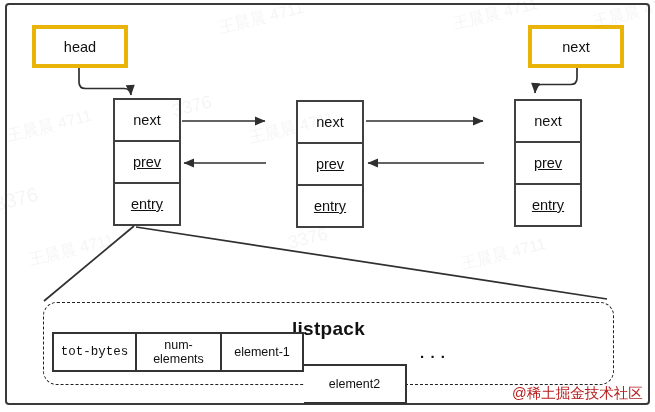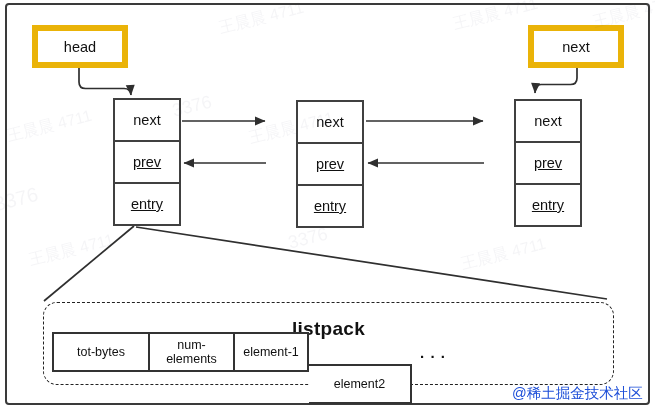--- a/index.html
+++ b/index.html
@@ -8,21 +8,21 @@
     font-family:"Liberation Sans",sans-serif;color:#111;overflow:hidden;
   }
   .frame{
     position:absolute;left:5px;top:3px;width:641px;height:398px;
     border:2px solid #3a3a3a;border-radius:4px;background:transparent;
   }
   .wires{position:absolute;left:0;top:0;width:655px;height:412px;pointer-events:none;}
 
   .box{
     position:absolute;width:96px;height:43px;background:#fff;
-    border:6px solid #eab308;display:flex;align-items:center;justify-content:center;
+    border:4px solid #eab308;display:flex;align-items:center;justify-content:center;
     font-size:14.5px;box-sizing:border-box;
   }
   .box-head{left:32px;top:25px;}
   .box-tail{left:528px;top:25px;}
 
   .node{position:absolute;width:96px;}
   .node-1{left:85px;top:98px;}
   .node-2{left:268px;top:100px;}
   .node-3{left:486px;top:99px;}
   .cell{
@@ -41,34 +41,34 @@
   }
   .lp-group{position:absolute;top:332px;display:flex;}
   .lp-group-left{left:52px;}
   .lp-group-right{left:454px;}
   .lp-cell{
     height:40px;border:2px solid #333;border-left:none;background:#fff;
     box-sizing:border-box;display:flex;align-items:center;justify-content:center;
     font-size:12.5px;text-align:center;line-height:1.15;padding:0 2px;
   }
   .lp-cell:first-child{border-left:2px solid #333;}
-  .w-totbytes{width:98px;}
+  .w-totbytes{width:85px;font-family:Liberation Mono, monospace;}
   .w-numelem{width:85px;}
-  .w-elem1{width:74px;}
+  .w-elem1{width:82px;}
   .w-elem2{width:103px;margin-top:32px;}
   .w-elemN{width:62px;}
   .w-endbyte{width:72px;}
   .lp-dots{
     position:absolute;left:412px;top:332px;width:42px;height:40px;
     display:flex;align-items:center;justify-content:center;
     font-size:15px;font-weight:700;letter-spacing:1px;
   }
 
   .community-mark{
-    position:absolute;left:512px;top:384px;font-size:14.5px;color:#1d4ed8;
+    position:absolute;left:512px;top:384px;font-size:14.5px;color:#b91c1c;
     white-space:nowrap;z-index:5;
   }
   .wm{
     position:absolute;color:#44446a;opacity:0.05;transform:rotate(-14deg);
     font-size:16px;white-space:nowrap;pointer-events:none;z-index:1;
   }
   .wm-1{left:218px;top:8px;}
   .wm-2{left:452px;top:4px;}
   .wm-3{left:592px;top:2px;}
   .wm-4{left:6px;top:116px;}

